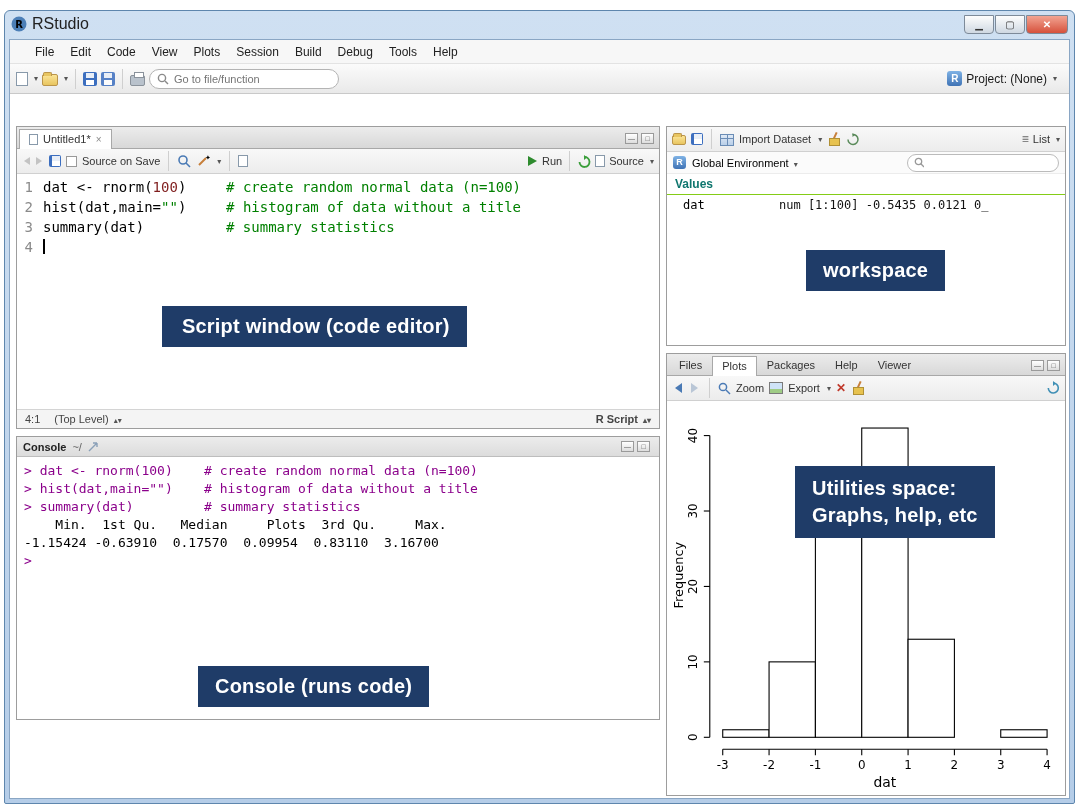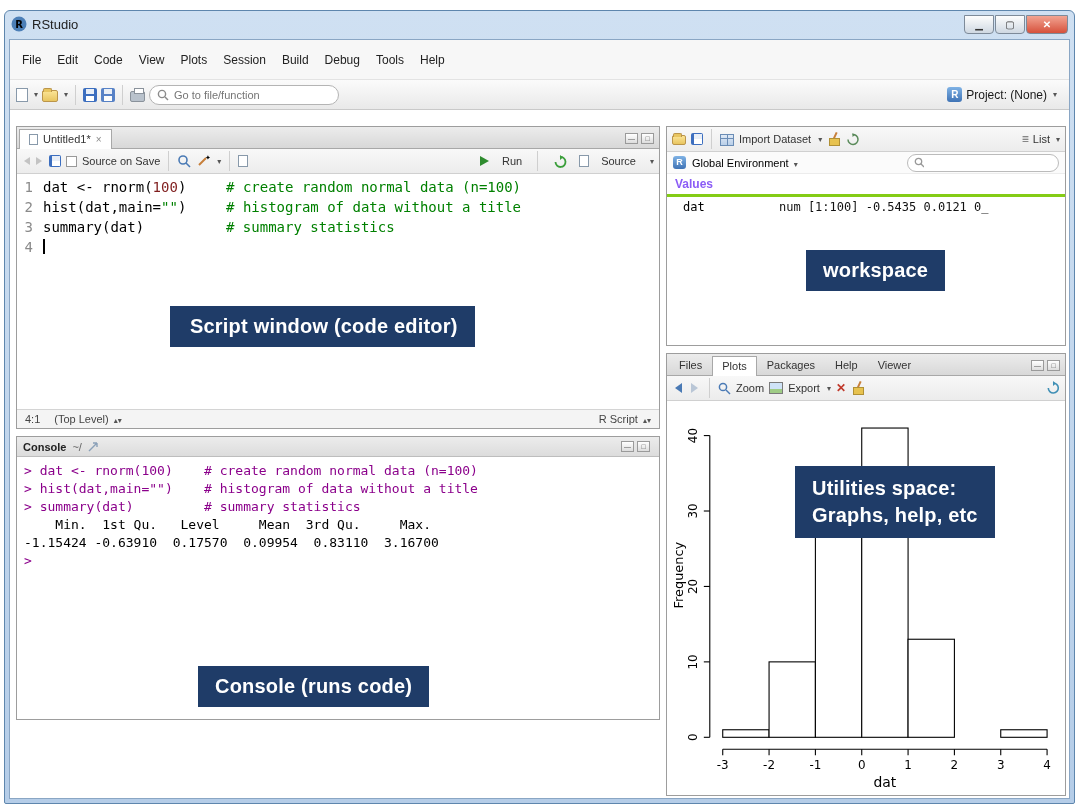--- a/index.html
+++ b/index.html
@@ -1,26 +1,26 @@
 <!DOCTYPE html>
 <html><head>
 <meta charset="utf-8">
 <style>
   * { box-sizing: border-box; margin: 0; padding: 0; }
   html,body { width:1080px; height:810px; background:#fff; font-family:"Liberation Sans", sans-serif; overflow:hidden; }
   .win { position:absolute; left:4px; top:10px; width:1071px; height:794px;
          background:linear-gradient(#cfe0f2,#b5cde8); border:1px solid #5e86ad; border-radius:6px 6px 2px 2px; }
   .titlebar { height:26px; display:flex; align-items:center; padding:0 6px; }
-  .title-text { font-size:13px; color:#222; margin-left:5px; }
+  .title-text { font-size:16px; color:#222; margin-left:5px; }
   .titlebar-spacer { flex:1; }
   .winbtn { width:30px; height:19px; border:1px solid #7d8a99; border-radius:0 0 4px 4px; margin-left:1px;
             background:linear-gradient(#fdfdfd,#cfd8e2); font-size:10px; line-height:17px; text-align:center; color:#333; }
   .winbtn.close { background:linear-gradient(#f2a492,#d6513c); color:#fff; width:42px; font-weight:bold; }
   .client { position:absolute; left:4px; right:4px; top:28px; bottom:4px; background:#fff; border:1px solid #8aa6c4; overflow:hidden; }
-  .menubar { height:40px; display:flex; align-items:center; background:#f7f7f7; border-bottom:1px solid #e3e3e3; padding-left:4px; }
+  .menubar { height:24px; display:flex; align-items:center; background:#f7f7f7; border-bottom:1px solid #e3e3e3; padding-left:17px; }
   .menu-item { font-size:12px; color:#222; padding:4px 8px; }
   .toolbar { height:30px; display:flex; align-items:center; background:linear-gradient(#fbfbfb,#e9e9e9); border-bottom:1px solid #c9c9c9; padding:0 6px; gap:4px; }
   .tb-sep { width:1px; height:20px; background:#cfcfcf; margin:0 3px; }
   .caret { font-size:8px; color:#555; margin-left:2px; }
   .goto { width:190px; height:20px; border:1px solid #b4b4b4; border-radius:10px; font-size:11px; padding:0 0 0 24px; color:#555; background:#fff; }
   .proj { margin-left:auto; display:flex; align-items:center; font-size:12px; color:#1a1a1a; gap:4px; padding:2px 6px; }
   
   .pane { position:absolute; background:#fff; border:1px solid #9d9d9d; overflow:hidden; }
   .pane-tabs { height:22px; background:linear-gradient(#ececec,#d8d8d8); border-bottom:1px solid #a8a8a8; display:flex; align-items:flex-end; padding:0 2px; }
   .tab { font-size:11px; color:#333; padding:3px 9px 4px; border:1px solid transparent; border-bottom:none; margin-top:2px; display:flex; gap:5px; align-items:center;}
@@ -33,35 +33,35 @@
   
   .editor { position:absolute; top:48px; bottom:19px; left:0; right:0; overflow:hidden; font-family:"DejaVu Sans Mono", monospace; font-size:14px; line-height:20px; padding-top:2px; }
   .ed-line { white-space:pre; }
   .ln { display:inline-block; width:26px; text-align:right; color:#8a8a8a; padding-right:10px; }
   .tok-code { color:#000; }
   .tok-num { color:#7f1d1d; }
   .tok-str { color:#008000; }
   .tok-comment { color:#008000;margin-left:6px; }
   .cursor { display:inline-block; width:1.5px; height:15px; background:#000; vertical-align:-2px; }
   .src-status { position:absolute; left:0; right:0; bottom:0; height:19px; background:#f4f4f4; border-top:1px solid #d4d4d4; display:flex; align-items:center; font-size:11px; color:#444; padding:0 8px; gap:14px; }
-  .src-status .right { margin-left:auto; }
+  .src-status .right { margin-left:auto;font-weight:bold; }
   
   .cons-header { height:20px; background:linear-gradient(#ececec,#dcdcdc); border-bottom:1px solid #bdbdbd; display:flex; align-items:center; padding:0 6px; gap:6px; }
   .cons-title { font-size:11px; font-weight:bold; color:#222; }
   .cons-path { font-size:11px; color:#666; }
   .console-body { position:absolute; top:21px; bottom:0; left:0; right:0; font-family:"DejaVu Sans Mono", monospace; font-size:13px; line-height:18px; padding:4px 7px; overflow:hidden; }
   .cons-line { white-space:pre; }
   .cl-input { color:#8B008B; }
   .cl-output { color:#000; }
   
   .env-row { height:22px; display:flex; align-items:center; border-bottom:1px solid #ececec; padding:0 6px; gap:6px; }
   .env-scope-row { background:#fbfbfb; }
   .search-box { margin-left:auto; width:152px; height:18px; border:1px solid #bbb; border-radius:9px; background:#fff; display:flex; align-items:center; padding:0 6px; gap:4px; }
   .search-box input { border:none; outline:none; width:100%; font-size:11px; }
-  .section-head { font-weight:bold; font-size:12px; color:#8b5cf6; padding:3px 8px; border-bottom:3px solid #84cc16; }
+  .section-head { font-weight:bold; font-size:12px; color:#0f766e; padding:3px 8px; border-bottom:1px solid #84cc16; }
   .obj-row { display:flex; font-size:12px; padding:3px 8px 3px 16px; }
   .obj-name { width:96px; font-family:"DejaVu Sans Mono", monospace; }
   .obj-value { font-family:"DejaVu Sans Mono", monospace; color:#111; }
   
   .plot-area { position:absolute; top:49px; left:2px; right:2px; bottom:2px; }
   svg text { font-family:"DejaVu Sans", sans-serif; fill:#000; }
   
   .annot { position:absolute; background:#1f3c68; color:#fff; font-weight:bold; font-size:20px; padding:9px 17px; letter-spacing:.2px; z-index:50; }
   
   .ic { display:inline-block; vertical-align:middle; }
@@ -163,21 +163,21 @@
           <circle cx="6" cy="6" r="4" fill="none" stroke="#4a7ab5" stroke-width="1.6"></circle>
             <line x1="9" y1="9" x2="13" y2="13" stroke="#4a7ab5" stroke-width="1.6"></line>
         </svg>
         <svg class="ic" width="14" height="14">
           <line x1="3" y1="11" x2="10" y2="4" stroke="#c77f3a" stroke-width="2"></line>
             <text x="9" y="6" font-size="7" fill="#e3b53a">✦</text>
         </svg>
           <span class="caret">▾</span>
         <span class="tb-sep"></span>
         <span class="ic doc" style="width:10px;height:12px"></span>
-        <span style="margin-left:auto; display:flex; align-items:center; gap:12px">
+        <span style="margin-left:auto; display:flex; align-items:center; gap:4px">
           <svg class="ic" width="12" height="12">
               <path d="M2 1 L11 6 L2 11 Z" fill="#2e8b2e"></path>
             </svg>
           <span class="mini-label">Run</span>
           <span class="tb-sep"></span>
           <svg class="ic" width="14" height="13">
             <path d="M7 2 A5 5 0 1 1 2.5 7" fill="none" stroke="#3a9e3a" stroke-width="1.8"></path>
               <path d="M7 0 L10 2.5 L7 5 Z" fill="#3a9e3a"></path>
           </svg>
           <span class="ic doc" style="width:10px;height:12px"></span>
@@ -207,21 +207,21 @@
         </svg>
         <span class="pane-btns" style="padding-bottom:0">
           <span class="pbtn">—</span>
           <span class="pbtn">□</span>
         </span>
       </div>
       <div class="console-body">
           <div class="cons-line cl-input">&gt; dat &lt;- rnorm(100)    # create random normal data (n=100)</div>
           <div class="cons-line cl-input">&gt; hist(dat,main="")    # histogram of data without a title</div>
           <div class="cons-line cl-input">&gt; summary(dat)         # summary statistics</div>
-          <div class="cons-line cl-output">    Min.  1st Qu.   Level     Mean  3rd Qu.     Max. </div>
+          <div class="cons-line cl-output">    Min.  1st Qu.   Median     Plots  3rd Qu.     Max. </div>
           <div class="cons-line cl-output">-1.15424 -0.63910  0.17570  0.09954  0.83110  3.16700 </div>
           <div class="cons-line cl-input">&gt; </div>
         </div>
     </div>
 
     <div class="pane" style="left:656px; top:86px; width:400px; height:220px;">
       <div class="pane-toolbar">
         <span class="ic folder" style="width:14px;height:10px"></span>
         <span class="ic floppy" style="width:12px;height:12px"></span>
         <span class="tb-sep"></span>
@@ -331,19 +331,19 @@
             <line x1="380" y1="348" x2="380" y2="354" stroke="#000" stroke-width="1.1"></line>
             <text x="380" y="368" text-anchor="middle" font-size="12">4</text>
             <text x="14" y="173" text-anchor="middle" font-size="13" transform="rotate(-90 14 173)">Frequency</text>
             <text x="217" y="386" text-anchor="middle" font-size="14">dat</text>
           </svg>
       </div>
     </div>
   </div>
 </div>
 
-<div class="annot" style="left:170px; top:306px;padding-left:20px;">Script window (code editor)</div>
+<div class="annot" style="left:162px; top:306px;padding-left:20px;">Script window (code editor)</div>
 <div class="annot" style="left:806px; top:250px;">workspace</div>
 <div class="annot" style="left:795px; top:466px; line-height:1.35;">
   <div>Utilities space:</div>
   <div>Graphs, help, etc</div>
 </div>
 <div class="annot" style="left:198px; top:666px;">Console (runs code)</div>
 
 </body></html>

